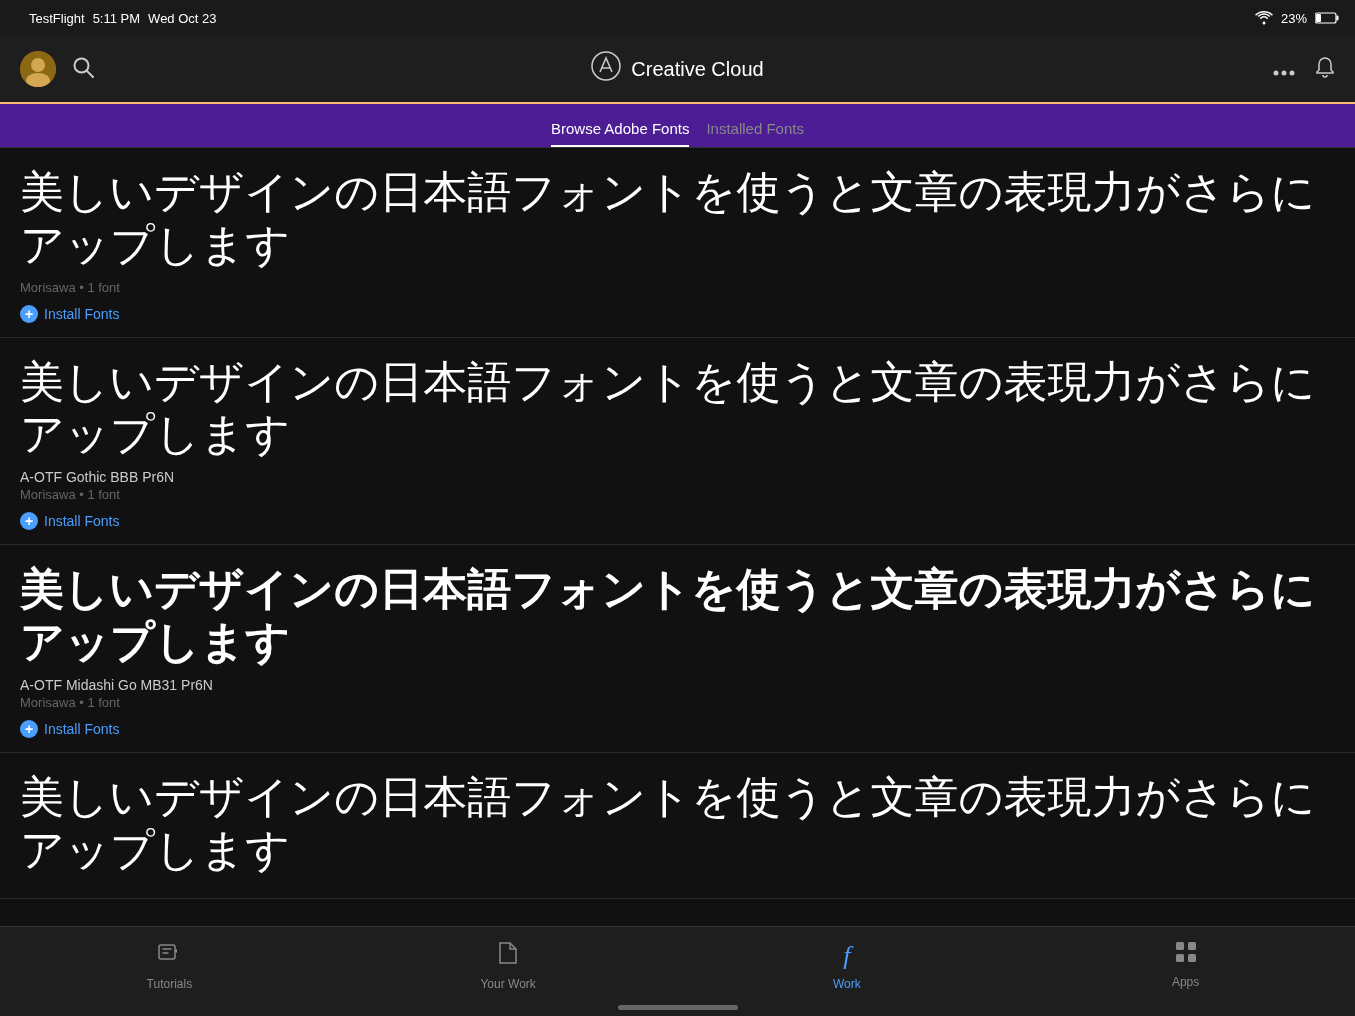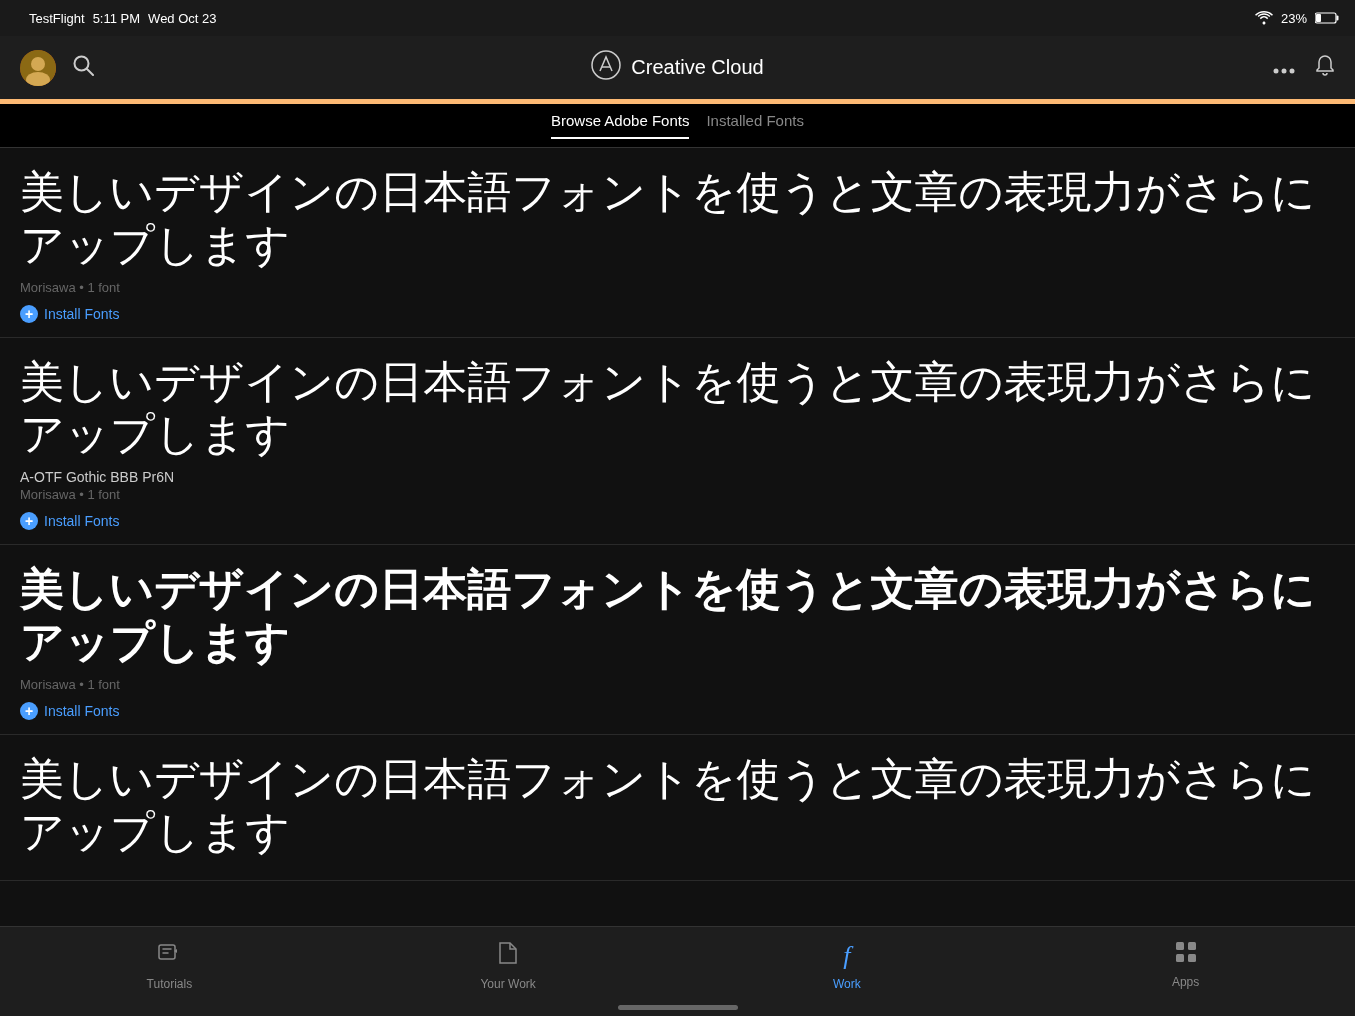--- a/index.html
+++ b/index.html
@@ -39,21 +39,21 @@
     }
 
     
     .nav-bar {
       background: #1e1e1e;
       display: flex;
       align-items: center;
       justify-content: space-between;
       padding: 0 20px;
       height: 68px;
-      border-bottom: 5px solid #fdba74;
+      border-bottom: 2px solid #fdba74;
     }
     .nav-left {
       display: flex;
       align-items: center;
       gap: 16px;
       width: 200px;
     }
     .avatar {
       width: 36px;
       height: 36px;
@@ -92,23 +92,23 @@
       justify-content: flex-end;
     }
     .nav-icon {
       font-size: 20px;
       color: #ccc;
       cursor: pointer;
     }
 
     
     .tab-bar {
-      background: #000000;
-      display: flex;
-      align-items: center;
+      background: #4c1d95;
+      display: flex;
+      align-items: flex-end;
       justify-content: center;
       gap: 17px;
       padding: 0 20px;
       height: 44px;
       border-bottom: 1px solid #333;
     }
     .tab-item {
       font-size: 15px;
       color: #888;
       padding-bottom: 10px;
@@ -318,21 +318,21 @@
 
 <div class="font-list" id="font-list">
 <div class="font-item"><div class="font-preview">美しいデザインの日本語フォントを使うと文章の表現力がさらにアップします</div><div class="font-meta">Morisawa • 1 font</div><button class="install-btn">
         <span class="plus-circle">+</span>
         <span>Install Fonts</span>
       </button></div>
     <div class="font-item"><div class="font-preview">美しいデザインの日本語フォントを使うと文章の表現力がさらにアップします</div><div class="font-name">A-OTF Gothic BBB Pr6N</div><div class="font-meta">Morisawa • 1 font</div><button class="install-btn">
         <span class="plus-circle">+</span>
         <span>Install Fonts</span>
       </button></div>
-    <div class="font-item"><div class="font-preview bold">美しいデザインの日本語フォントを使うと文章の表現力がさらにアップします</div><div class="font-meta">Morisawa • 1 font</div><button class="install-btn">
+    <div class="font-item"><div class="font-preview bold">美しいデザインの日本語フォントを使うと文章の表現力がさらにアップします</div><div class="font-name">A-OTF Midashi Go MB31 Pr6N</div><div class="font-meta">Morisawa • 1 font</div><button class="install-btn">
         <span class="plus-circle">+</span>
         <span>Install Fonts</span>
       </button></div>
     <div class="font-item">
       <div class="font-preview">美しいデザインの日本語フォントを使うと文章の表現力がさらにアップします</div>
     </div>
   </div>
 
 <div class="bottom-tab-bar">
   <div class="bottom-tab">

